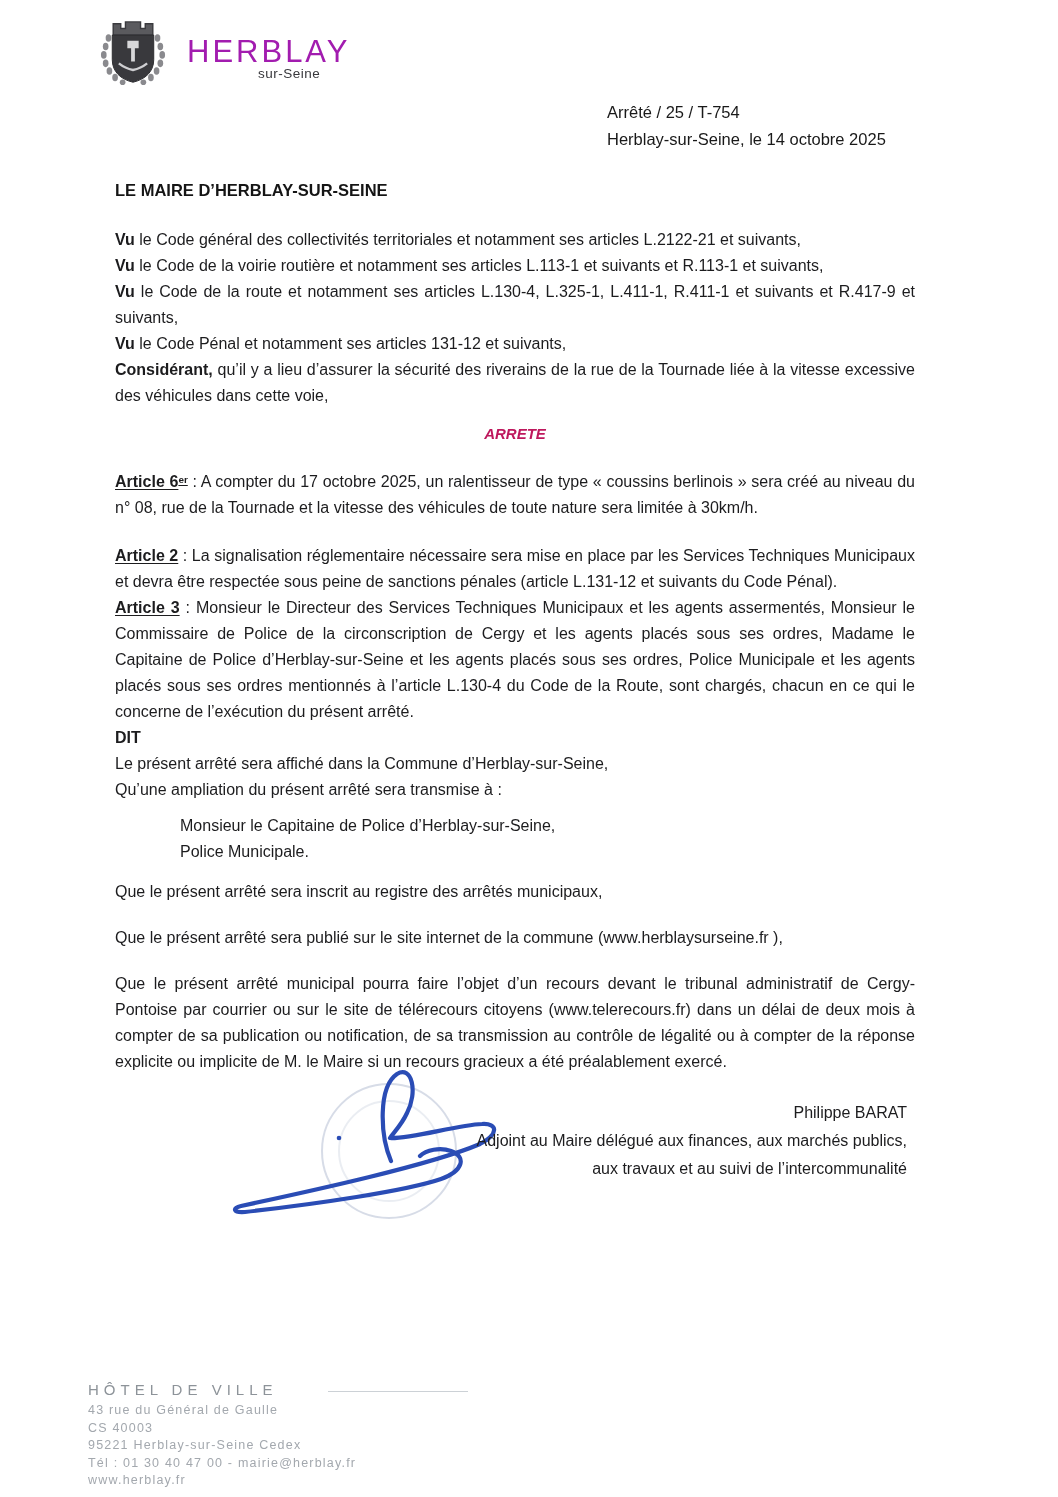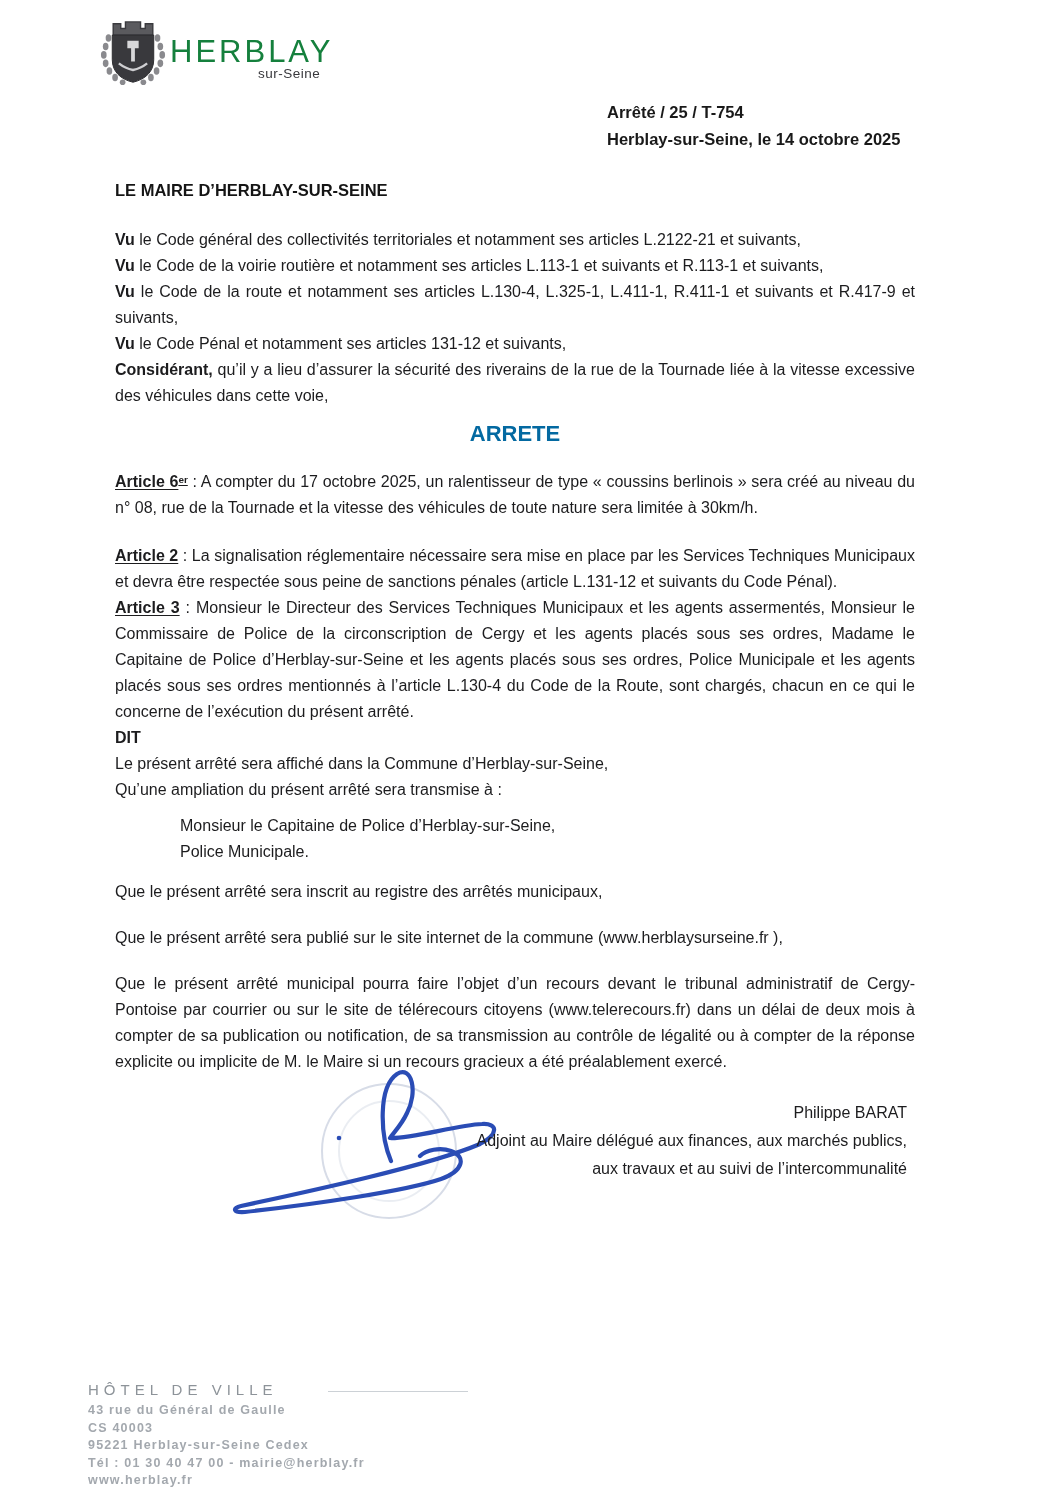--- a/index.html
+++ b/index.html
@@ -3,55 +3,55 @@
 <meta charset="utf-8">
 <style>
   html,body{margin:0;padding:0;background:#ffffff;}
   .page{
     position:relative;width:1058px;height:1497px;background:#ffffff;
     font-family:"Liberation Sans",sans-serif;color:#1d1d1f;overflow:hidden;
   }
   
   .logo{position:absolute;left:100px;top:16px;width:260px;height:92px;}
   .coat{position:absolute;left:0;top:2px;}
-  .wordmark{position:absolute;left:70px;top:18px;font-size:31px;font-weight:500;
-    letter-spacing:3px;color:#15803d;}
+  .wordmark{position:absolute;left:87px;top:18px;font-size:31px;font-weight:500;
+    letter-spacing:3px;color:#a21caf;}
   .logo-sub{position:absolute;left:158px;top:50px;font-size:13.5px;font-weight:500;
     letter-spacing:.5px;color:#38383c;}
-  .refblock{position:absolute;left:607px;top:99px;font-size:16.5px;font-weight:700;
+  .refblock{position:absolute;left:607px;top:99px;font-size:16.5px;font-weight:400;
     line-height:27px;color:#191919;}
   
   .content{position:absolute;left:115px;top:178px;width:800px;font-size:16px;
     line-height:26px;color:#1c1c1e;}
   p{margin:0;}
   .just{text-align:justify;}
   .doc-title{text-align:center;font-weight:700;font-size:16.5px;line-height:25px;color:#151515;}
   .title-block{margin-bottom:26px;}
   .issuer{font-weight:700;font-size:16.5px;line-height:25px;margin-bottom:24px;color:#151515;}
-  .order-heading{text-align:center;font-weight:700;font-size:22px;margin-top:12px;
-    margin-bottom:20px;color:#0369a1;}
+  .order-heading{text-align:center;font-weight:700;font-size:15px;margin-top:12px;
+    margin-bottom:20px;color:#be185d;font-style:italic;}
   .art1{margin-bottom:22px;}
   .art2{margin-bottom:0;}
   .dit{font-weight:700;}
   .dit-l2{margin-bottom:10px;}
   .recipients{margin-left:65px;margin-bottom:14px;}
   .close1,.close2{margin-bottom:20px;}
   .b{font-weight:700;}
   .u{text-decoration:underline;text-underline-offset:2px;}
   .sup{font-size:.62em;vertical-align:.45em;}
   
   .sig-section{position:relative;height:160px;margin-top:0;}
   .sig-text{position:absolute;right:8px;top:24px;text-align:right;font-size:16px;line-height:28px;}
   .sig-svg{position:absolute;left:106px;top:-10px;pointer-events:none;}
   
   .footer{position:absolute;left:88px;top:1381px;}
   .f-title-row{display:flex;align-items:center;gap:40px;}
   .f-title{font-size:15px;letter-spacing:5px;color:#8d9399;}
   .f-line{display:inline-block;width:140px;height:1px;background:#ccd1d6;margin-left:10px;margin-top:4px;}
-  .f-small{font-size:12.5px;letter-spacing:1.2px;line-height:17.5px;color:#a3a8ae;margin-top:4px;font-weight:bold;}
+  .f-small{font-size:12.5px;letter-spacing:1.2px;line-height:17.5px;color:#a3a8ae;margin-top:4px;}
 </style>
 </head>
 <body>
 
 <div class="page">
 
   <div class="logo">
     <svg class="coat" width="66" height="70" viewBox="0 0 70 74">
       <g fill="#8a8a8e">
         <ellipse cx="6" cy="30" rx="3" ry="4"></ellipse>

